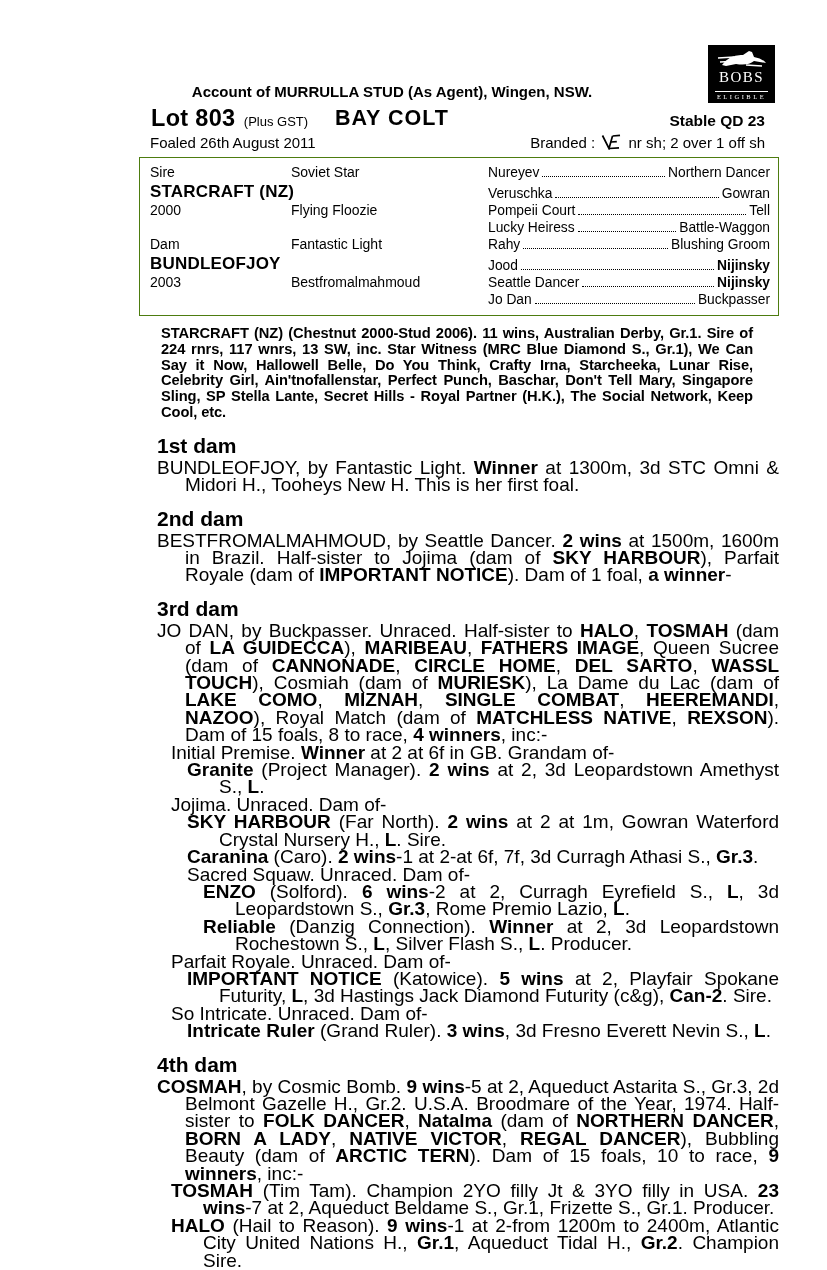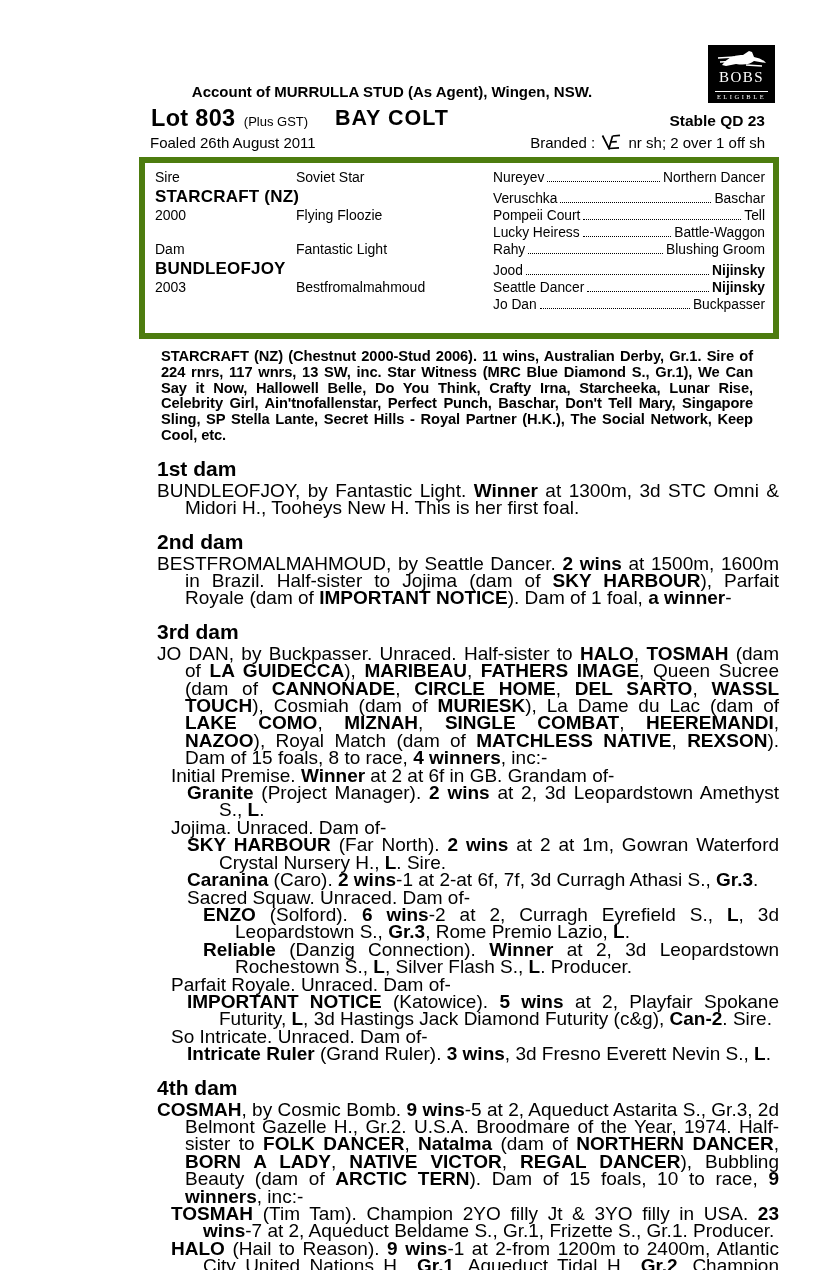--- a/index.html
+++ b/index.html
@@ -27,21 +27,21 @@
   .stable{position:absolute;right:14px;bottom:2px;font-weight:bold;font-size:15.5px;}
   .foal-row{position:absolute;top:134px;left:91px;width:640px;height:19px;font-size:15px;}
   .foaled{position:absolute;left:11px;top:0;}
   .branded{position:absolute;right:14px;top:0;white-space:nowrap;}
   .brand-mark{display:inline-block;vertical-align:-2px;margin:0 2px;}
 
   
   .flow{position:absolute;top:157px;left:91px;width:640px;}
 
   
-  .ped-table{border:6px solid #4d7c0f;box-sizing:border-box;padding:6px 8px 20px 10px;}
+  .ped-table{border:1px solid #4d7c0f;box-sizing:border-box;padding:6px 8px 7px 10px;}
   .pt-grid{display:grid;grid-template-columns:141px 197px 1fr;
            grid-template-rows:17px 21px 17px 17px 17px 21px 17px 17px;align-items:end;}
   .cell{font-size:14px;line-height:15px;white-space:nowrap;padding-bottom:1px;}
   .big{font-size:17px;font-weight:bold;letter-spacing:.2px;line-height:18px;}
   .c1{grid-column:1;} .c2{grid-column:2;}
   .r1{grid-row:1;} .r2{grid-row:2;} .r3{grid-row:3;} .r5{grid-row:5;} .r6{grid-row:6;} .r7{grid-row:7;}
   .leader{display:flex;align-items:baseline;font-size:13.8px;}
   .leader .dots{flex:1;border-bottom:1.7px dotted #000;margin:0 3px 3px 3px;min-width:12px;}
   .bb{font-weight:bold;}
 
@@ -116,21 +116,21 @@
         <div class="cell c2 r7">Bestfromalmahmoud</div>
 
       <div class="cell leader" style="grid-area: 1 / 3;">
             <span>Nureyev</span>
             <span class="dots"></span>
             <span>Northern Dancer</span>
           </div>
           <div class="cell leader" style="grid-area: 2 / 3; align-items: flex-end;">
             <span>Veruschka</span>
             <span class="dots"></span>
-            <span>Baschar</span>
+            <span>Gowran</span>
           </div>
           <div class="cell leader" style="grid-area: 3 / 3;">
             <span>Pompeii Court</span>
             <span class="dots"></span>
             <span>Tell</span>
           </div>
           <div class="cell leader" style="grid-area: 4 / 3;">
             <span>Lucky Heiress</span>
             <span class="dots"></span>
             <span>Battle-Waggon</span>

